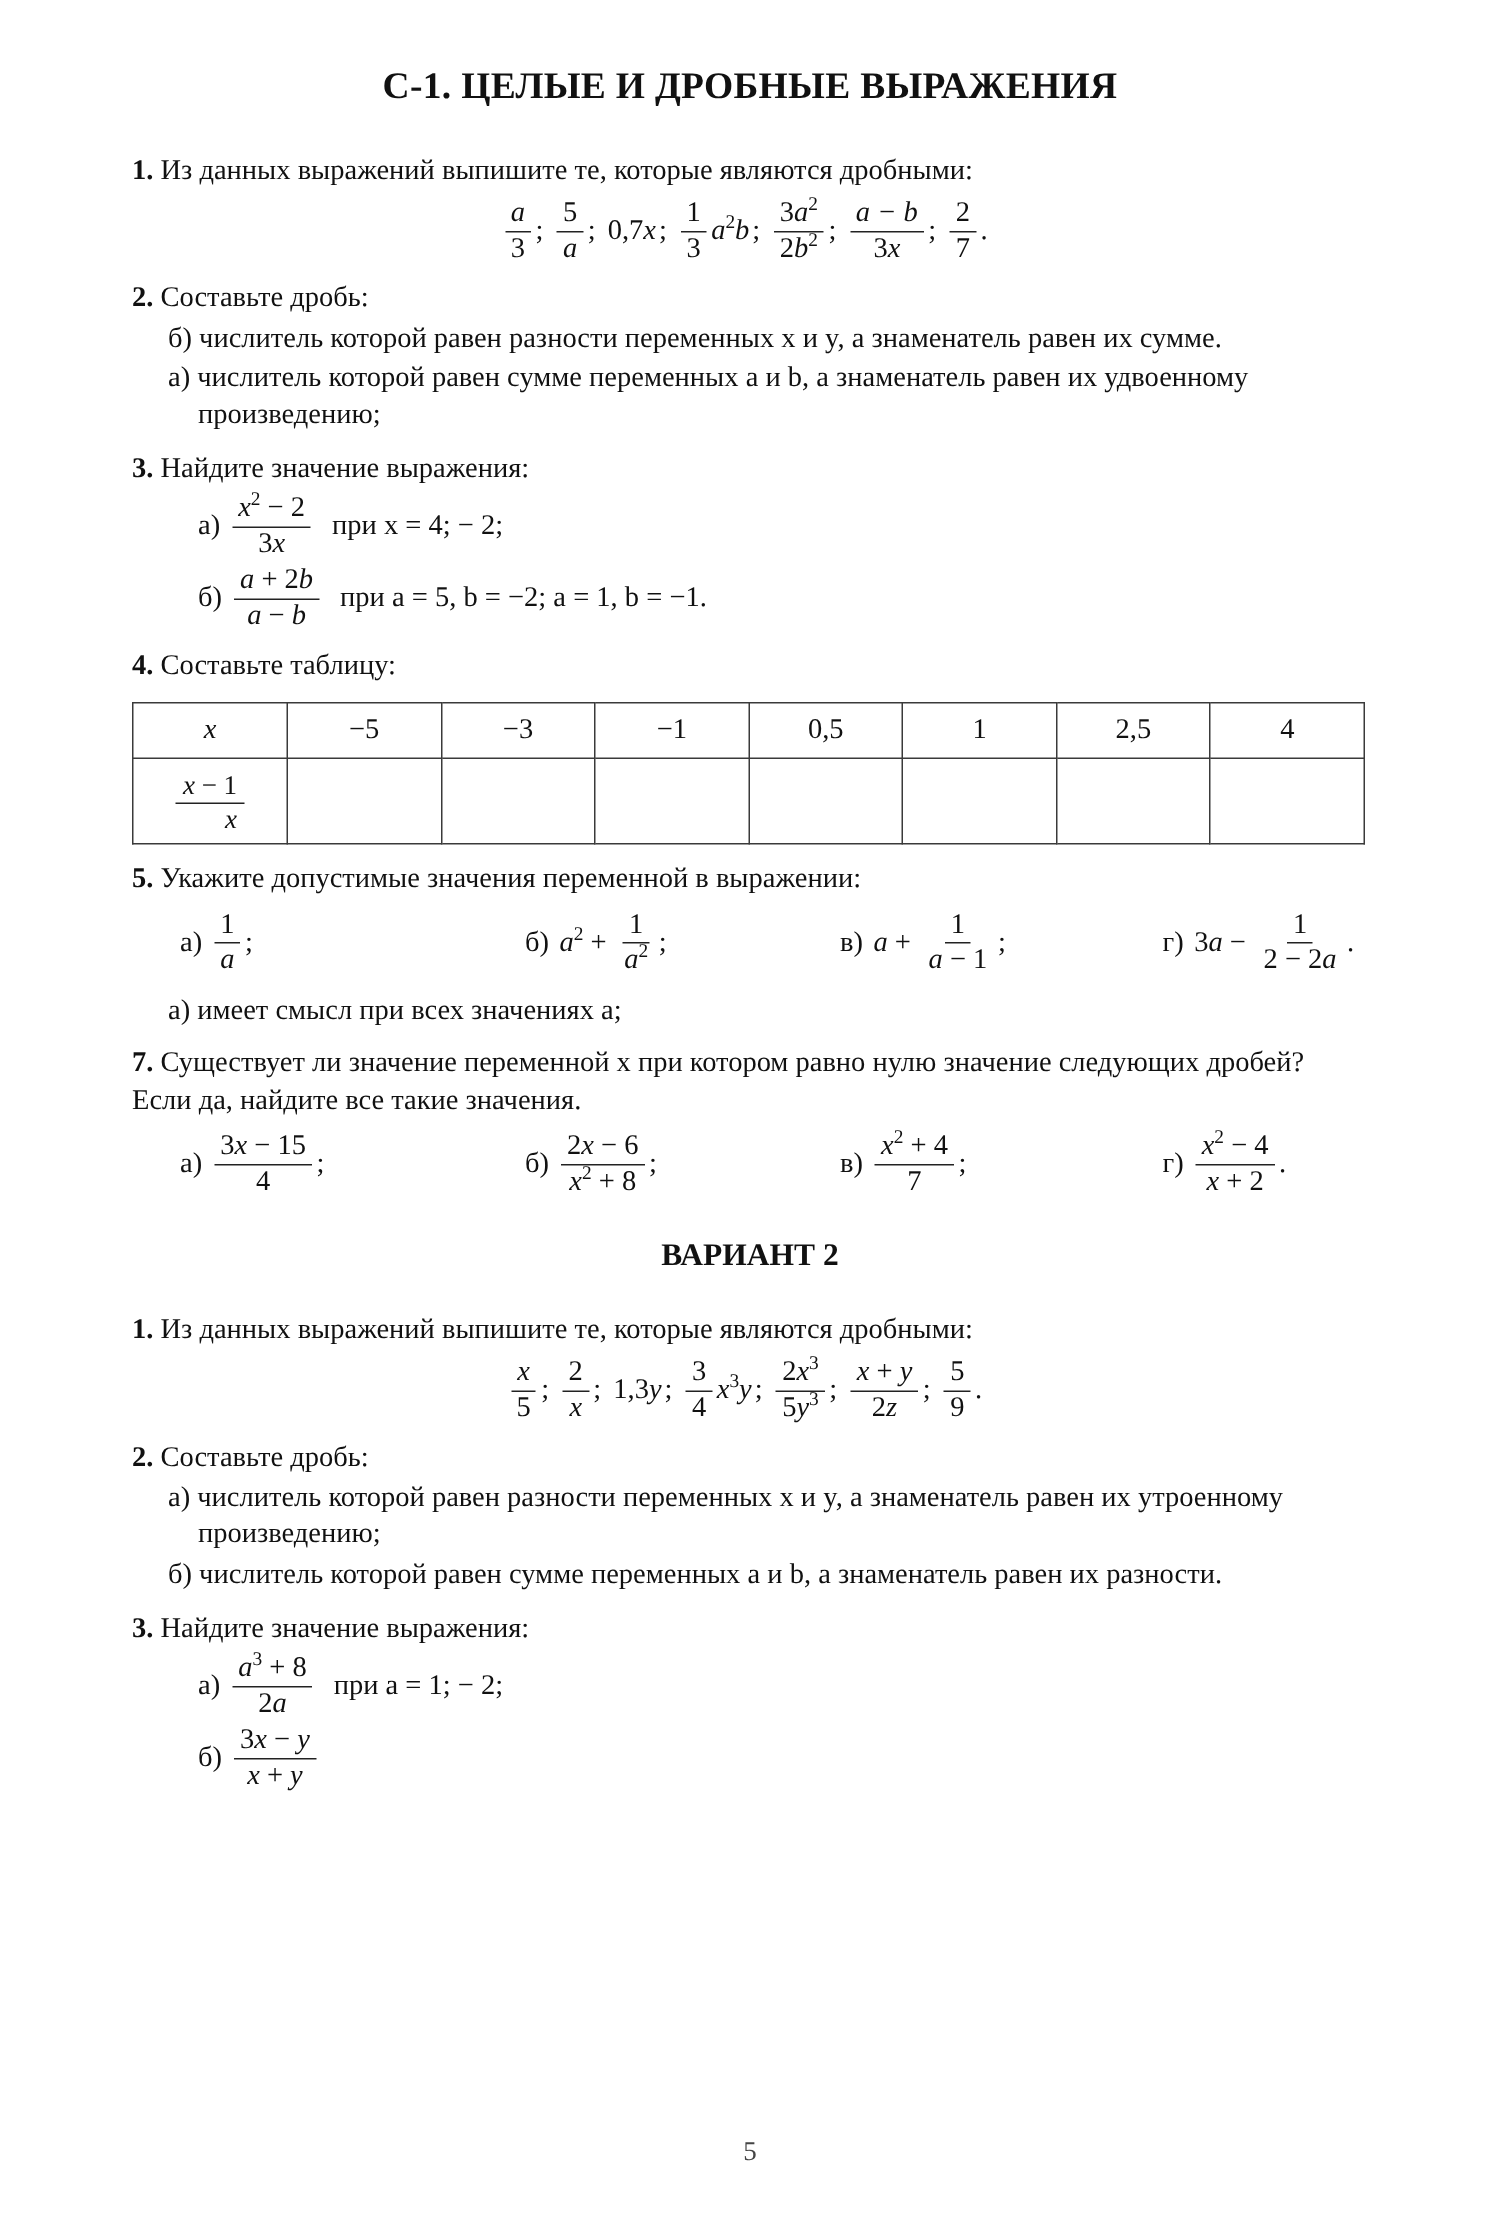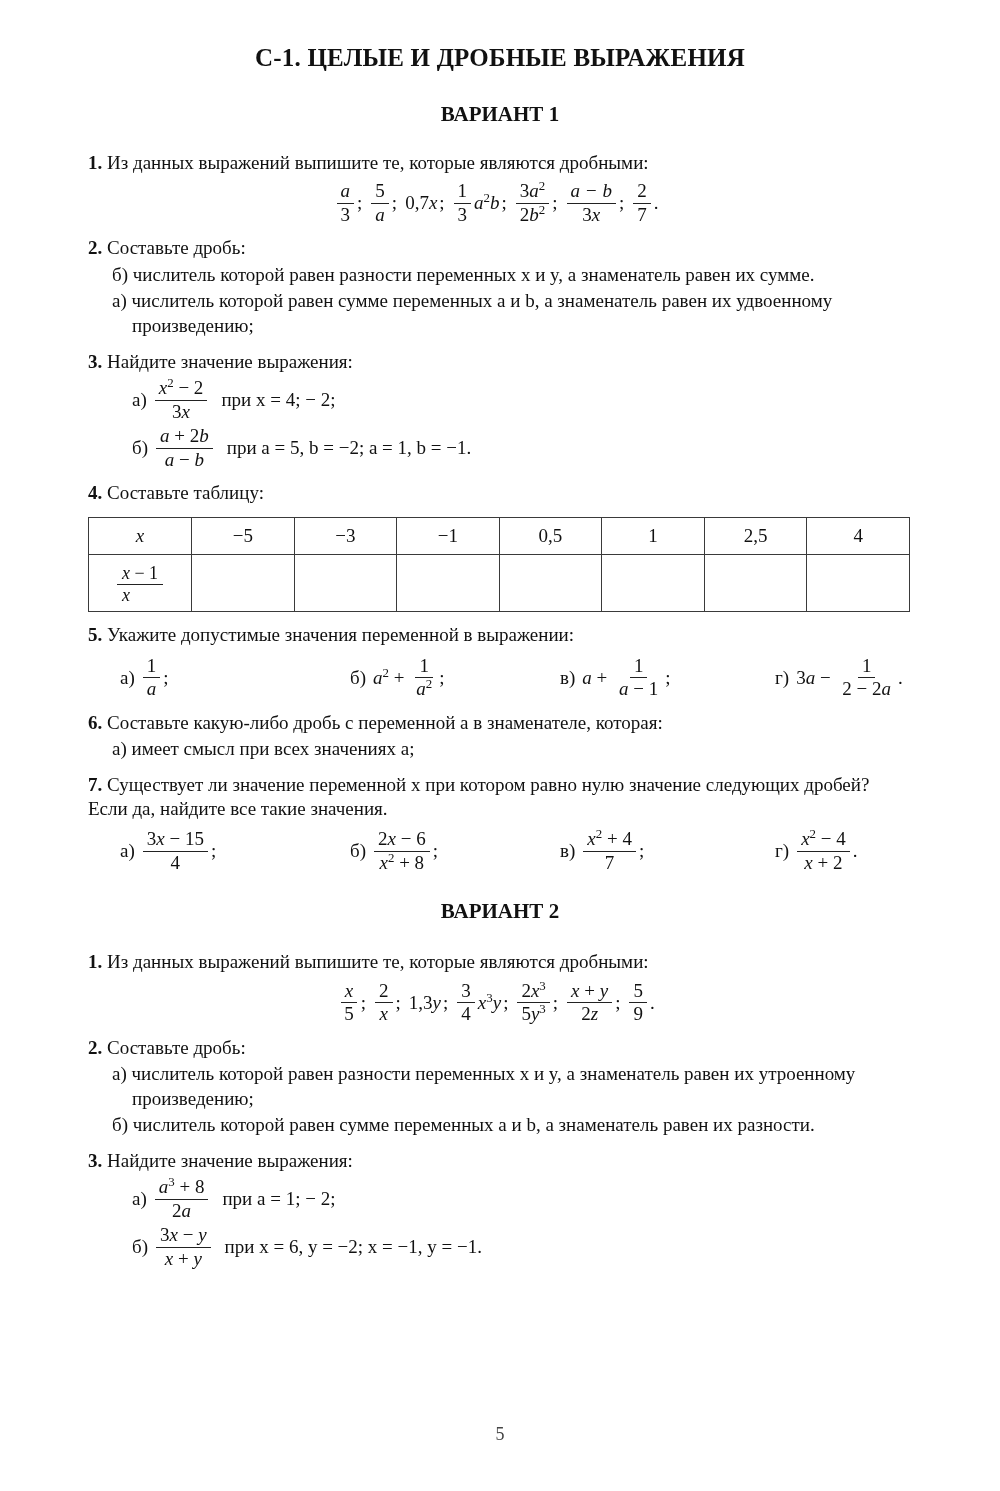--- a/index.html
+++ b/index.html
@@ -141,21 +141,21 @@
     text-align: center;
     font-size: 19px;
     font-family: "Liberation Serif", serif;
   }
   table.fill-table tr.head-row td { height: 34px; }
   table.fill-table tr.body-row td { height: 54px; }
   table.fill-table td.first-col { width: 100px; }
   .cellfrac {
     display: inline-flex;
     flex-direction: column;
-    align-items: flex-start;
+    align-items: flex-end;
     line-height: 1.1;
     font-size: 18px;
   }
   .cellfrac .num { border-bottom: 1.2px solid #222; padding: 0 5px 1px 5px; }
   .cellfrac .den { padding: 1px 5px 0 5px; }
 
   
   .page-number {
     position: absolute;
     left: 0;
@@ -167,21 +167,20 @@
   }
 </style>
 </head>
 <body>
 
 <div class="page">
   <div class="content">
 
     <div class="doc-title">C-1. ЦЕЛЫЕ И ДРОБНЫЕ ВЫРАЖЕНИЯ</div>
 
-    <div class="variant-title">ВАРИАНТ 1</div>
 
     <div class="problem">
       <span class="p-line">
         <span class="p-num">1.</span>
         <span class="p-text">Из данных выражений выпишите те, которые являются дробными:</span>
       </span>
       <div class="mrow">
         <span class="frac">
           <span class="num it">a</span>
           <span class="den">3</span>
@@ -332,24 +331,20 @@
           <span class="frac">
             <span class="num">1</span>
             <span class="den">2 − 2<span class="it">a</span></span>
           </span>
           <span class="sep">.</span>
         </span>
       </div>
     </div>
 
     <div class="problem">
-      <span class="p-line">
-        <span class="p-num">6.</span>
-        <span class="p-text">Составьте какую-либо дробь с переменной a в знаменателе, которая:</span>
-      </span>
       <span class="sub-item">а) имеет смысл при всех значениях a;</span>
     </div>
 
     <div class="problem">
       <span class="p-line">
         <span class="p-num">7.</span>
         <span class="p-text">Существует ли значение переменной x при котором равно нулю значение следующих дробей? Если да, найдите все такие значения.</span>
       </span>
       <div class="choice-row">
         <span class="choice c1">
@@ -458,20 +453,19 @@
           <span class="den">2<span class="it">a</span></span>
         </span>
         <span class="cond">при  a = 1; − 2;</span>
       </div>
       <div class="mline indent-a">
         <span class="letter-label">б)</span>
         <span class="frac">
           <span class="num">3<span class="it">x</span> − <span class="it">y</span></span>
           <span class="den"><span class="it">x</span> + <span class="it">y</span></span>
         </span>
-        <span class="cond">при  x = 6, y = −2; x = −1, y = −1.</span>
       </div>
     </div>
 
   </div>
 
   <div class="page-number">5</div>
 </div>
 
 </body></html>

